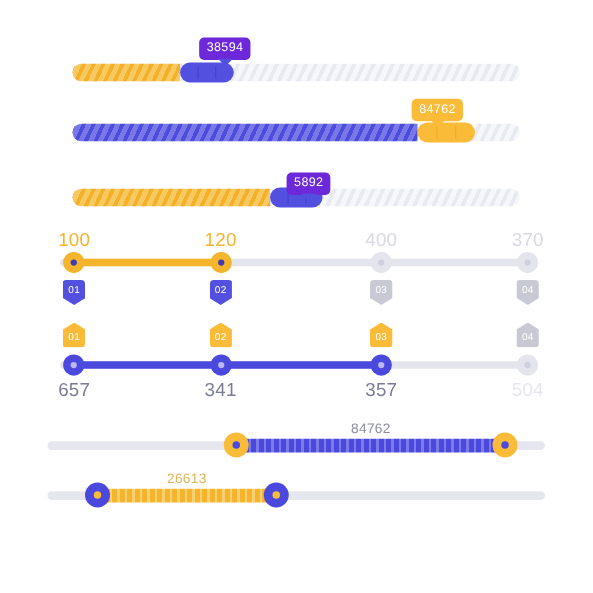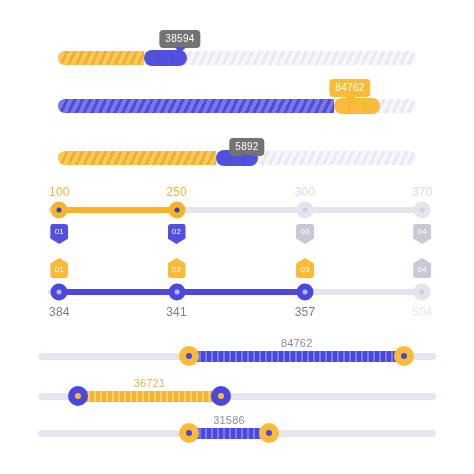--- a/index.html
+++ b/index.html
@@ -87,21 +87,21 @@
     position: absolute;
     left: 50%;
     bottom: -5px;
     transform: translateX(-50%);
     width: 0;
     height: 0;
     border-left: 6px solid transparent;
     border-right: 6px solid transparent;
     border-top: 6px solid currentColor;
   }
-  .tooltip-blue { background: #737373; color: #5350e0; }
+  .tooltip-blue { background: #6d28d9; color: #5350e0; }
   .tooltip-blue span { color: #ffffff; }
   .tooltip-amber { background: #f9bb38; color: #f9bb38; }
   .tooltip-amber span { color: #ffffff; }
 
   
   .step-slider {
     position: absolute;
     left: 48px;
     width: 378px;
     height: 62px;
@@ -140,21 +140,21 @@
     height: 5px;
     border-radius: 50%;
   }
   .dot-amber .dot-core { background: #3f3bb5; }
   .dot-blue  .dot-core { background: #b9b8f0; }
   .dot-gray  .dot-core { background: #cfcfdd; }
 
   .step-label {
     position: absolute;
     transform: translateX(-50%);
-    font-size: 12px;
+    font-size: 15px;
     line-height: 13px;
     letter-spacing: 0.2px;
     white-space: nowrap;
   }
   .label-amber { color: #f4b42c; }
   .label-gray  { color: #d9d9e4; }
   .label-dark  { color: #7b7b93; }
   .label-faint { color: #e6e6ee; }
 
   
@@ -289,22 +289,22 @@
       <div class="handle-notch" style="left:66%"></div>
     </div>
   </div>
   <div class="tooltip tooltip-blue" style="left:247px;top:138px">
     <span>5892</span>
   </div>
 
   <div class="step-slider" style="top:186px">
 
     <div class="step-label label-amber" style="left:3%;top:0">100</div>
-    <div class="step-label label-amber" style="left:34%;top:0">250</div>
-    <div class="step-label label-gray" style="left:68%;top:0">300</div>
+    <div class="step-label label-amber" style="left:34%;top:0">120</div>
+    <div class="step-label label-gray" style="left:68%;top:0">400</div>
     <div class="step-label label-gray" style="left:99%;top:0">370</div>
 
     <div class="step-track" style="top:21px"></div>
     <div class="step-fill fill-amber" style="top:21px;left:3%;width:31%"></div>
 
     <div class="step-dot dot-amber" style="left:3%;top:24px">
         <div class="dot-core"></div>
       </div>
     <div class="step-dot dot-amber" style="left:34%;top:24px">
         <div class="dot-core"></div>
@@ -338,55 +338,44 @@
     <div class="step-dot dot-blue" style="left:34%;top:34px">
         <div class="dot-core"></div>
       </div>
     <div class="step-dot dot-blue" style="left:68%;top:34px">
         <div class="dot-core"></div>
       </div>
     <div class="step-dot dot-gray" style="left:99%;top:34px">
         <div class="dot-core"></div>
       </div>
 
-    <div class="step-label label-dark" style="left:3%;top:48px">384</div>
+    <div class="step-label label-dark" style="left:3%;top:48px">657</div>
     <div class="step-label label-dark" style="left:34%;top:48px">341</div>
     <div class="step-label label-dark" style="left:68%;top:48px">357</div>
     <div class="step-label label-faint" style="left:99%;top:48px">504</div>
   </div>
 
   <div class="range-slider" style="top:341px">
     <div class="range-value value-gray" style="left:65%">84762</div>
     <div class="range-track"></div>
     <div class="range-fill fill-blue-ticks" style="left:38%;width:54%"></div>
     <div class="range-knob knob-amber" style="left:38%">
         <div class="knob-core"></div>
       </div>
     <div class="range-knob knob-amber" style="left:92%">
         <div class="knob-core"></div>
       </div>
   </div>
 
   <div class="range-slider" style="top:381px">
-    <div class="range-value value-amber" style="left:28%">36721</div>
+    <div class="range-value value-amber" style="left:28%">26613</div>
     <div class="range-track"></div>
     <div class="range-fill fill-amber-ticks" style="left:10%;width:36%"></div>
     <div class="range-knob knob-blue" style="left:10%">
         <div class="knob-core"></div>
       </div>
     <div class="range-knob knob-blue" style="left:46%">
         <div class="knob-core"></div>
       </div>
   </div>
 
-  <div class="range-slider" style="top:418px">
-    <div class="range-value value-gray" style="left:48%">31586</div>
-    <div class="range-track"></div>
-    <div class="range-fill fill-blue-ticks" style="left:38%;width:20%"></div>
-    <div class="range-knob knob-amber" style="left:38%">
-        <div class="knob-core"></div>
-      </div>
-    <div class="range-knob knob-amber" style="left:58%">
-        <div class="knob-core"></div>
-      </div>
-  </div>
 
 </div>
 
 </body></html>

